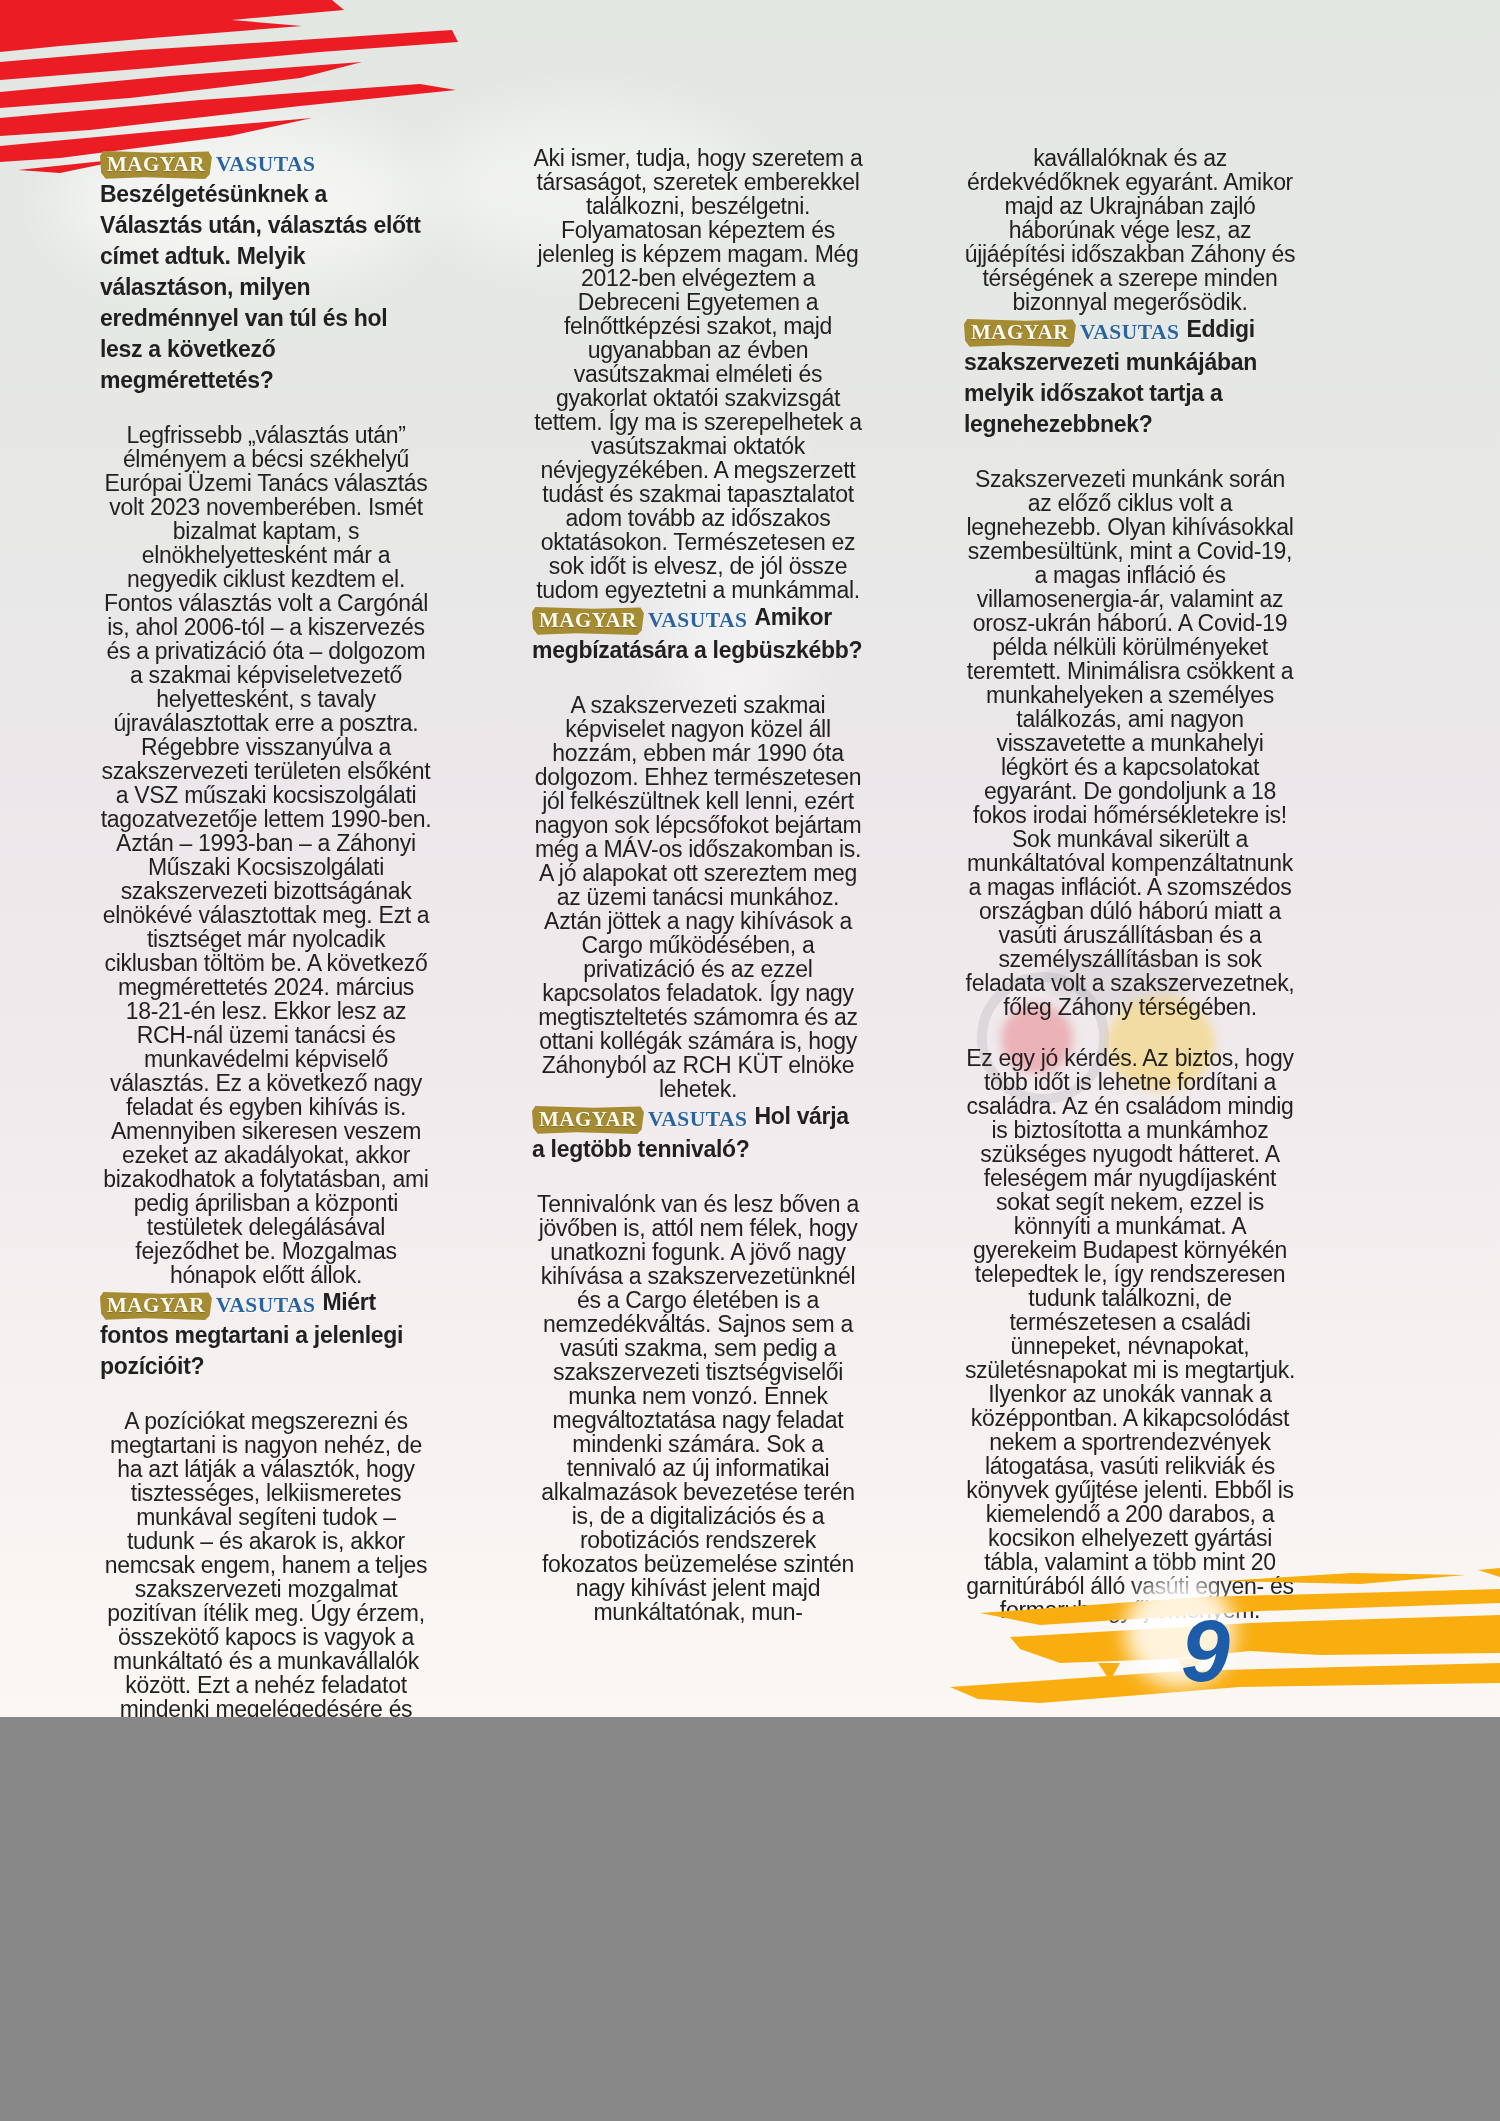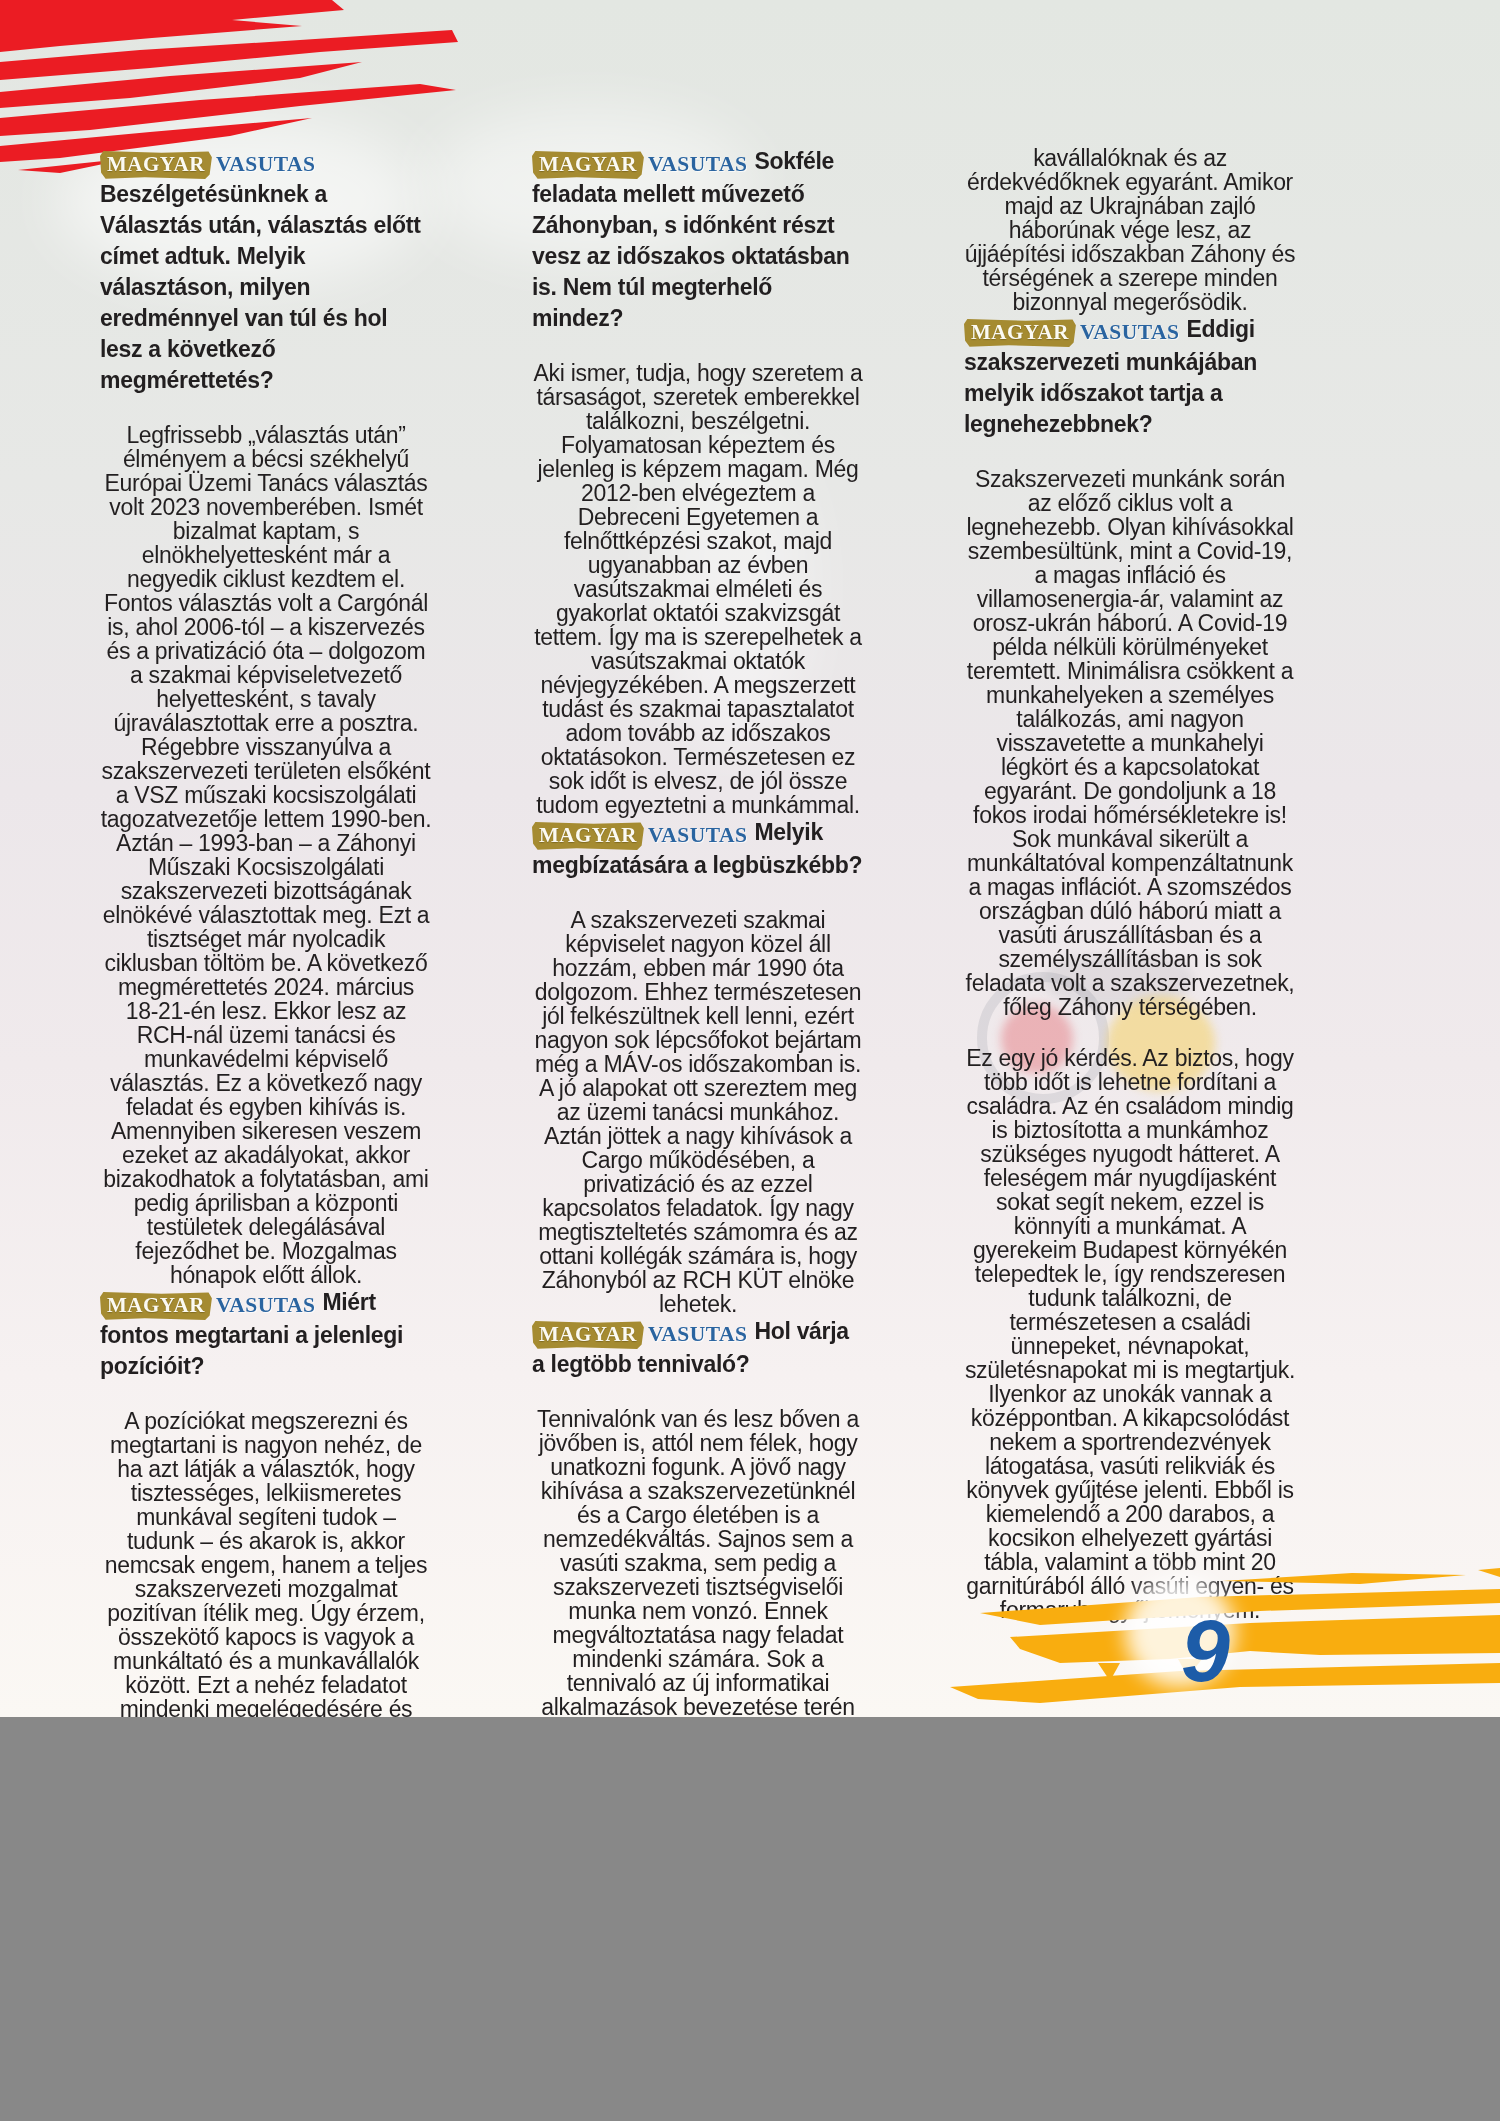--- a/index.html
+++ b/index.html
@@ -107,23 +107,22 @@
   <div class="cols">
 
     <div class="col">
       <p class="q"><span class="logo"><span class="gold">MAGYAR</span><span class="blue">VASUTAS</span></span><span>Beszélgetésünknek a Választás után, választás előtt címet adtuk. Melyik választáson, milyen eredménnyel van túl és hol lesz a következő megmérettetés?</span></p>
       <p class="a">Legfrissebb „választás után” élményem a bécsi székhelyű Európai Üzemi Tanács választás volt 2023 novemberében. Ismét bizalmat kaptam, s elnökhelyettesként már a negyedik ciklust kezdtem el. Fontos választás volt a Cargónál is, ahol 2006-tól – a kiszervezés és a privatizáció óta – dolgozom a szakmai képviseletvezető helyettesként, s tavaly újraválasztottak erre a posztra. Régebbre visszanyúlva a szakszervezeti területen elsőként a VSZ műszaki kocsiszolgálati tagozatvezetője lettem 1990-ben. Aztán – 1993-ban – a Záhonyi Műszaki Kocsiszolgálati szakszervezeti bizottságának elnökévé választottak meg. Ezt a tisztséget már nyolcadik ciklusban töltöm be. A következő megmérettetés 2024. március 18-21-én lesz. Ekkor lesz az RCH-nál üzemi tanácsi és munkavédelmi képviselő választás. Ez a következő nagy feladat és egyben kihívás is. Amennyiben sikeresen veszem ezeket az akadályokat, akkor bizakodhatok a folytatásban, ami pedig áprilisban a központi testületek delegálásával fejeződhet be. Mozgalmas hónapok előtt állok.</p>
       <p class="q"><span class="logo"><span class="gold">MAGYAR</span><span class="blue">VASUTAS</span></span><span>Miért fontos megtartani a jelenlegi pozícióit?</span></p>
       <p class="a">A pozíciókat megszerezni és megtartani is nagyon nehéz, de ha azt látják a választók, hogy tisztességes, lelkiismeretes munkával segíteni tudok – tudunk – és akarok is, akkor nemcsak engem, hanem a teljes szakszervezeti mozgalmat pozitívan ítélik meg. Úgy érzem, összekötő kapocs is vagyok a munkáltató és a munkavállalók között. Ezt a nehéz feladatot mindenki megelégedésére és természetesen eredményesen kell végezni. Eközben a nehezen megszerzett értékeket meg is kell tartani. Ez sem könnyű. Ehhez pedig mindenképpen pozíció és befolyás kell.</p>
     </div>
 
     <div class="col">
-      <p class="q"><span class="logo"><span class="gold">MAGYAR</span><span class="blue">VASUTAS</span></span><span>Sokféle feladata mellett művezető Záhonyban, s időnként részt vesz az időszakos oktatásban is. Nem túl megterhelő mindez?</span></p>
       <p class="a">Aki ismer, tudja, hogy szeretem a társaságot, szeretek emberekkel találkozni, beszélgetni. Folyamatosan képeztem és jelenleg is képzem magam. Még 2012-ben elvégeztem a Debreceni Egyetemen a felnőttképzési szakot, majd ugyanabban az évben vasútszakmai elméleti és gyakorlat oktatói szakvizsgát tettem. Így ma is szerepelhetek a vasútszakmai oktatók névjegyzékében. A megszerzett tudást és szakmai tapasztalatot adom tovább az időszakos oktatásokon. Természetesen ez sok időt is elvesz, de jól össze tudom egyeztetni a munkámmal.</p>
-      <p class="q"><span class="logo"><span class="gold">MAGYAR</span><span class="blue">VASUTAS</span></span><span>Melyik megbízatására a legbüszkébb?</span></p>
+      <p class="q"><span class="logo"><span class="gold">MAGYAR</span><span class="blue">VASUTAS</span></span><span>Amikor megbízatására a legbüszkébb?</span></p>
       <p class="a">A szakszervezeti szakmai képviselet nagyon közel áll hozzám, ebben már 1990 óta dolgozom. Ehhez természetesen jól felkészültnek kell lenni, ezért nagyon sok lépcsőfokot bejártam még a MÁV-os időszakomban is. A jó alapokat ott szereztem meg az üzemi tanácsi munkához. Aztán jöttek a nagy kihívások a Cargo működésében, a privatizáció és az ezzel kapcsolatos feladatok. Így nagy megtiszteltetés számomra és az ottani kollégák számára is, hogy Záhonyból az RCH KÜT elnöke lehetek.</p>
       <p class="q"><span class="logo"><span class="gold">MAGYAR</span><span class="blue">VASUTAS</span></span><span>Hol várja a legtöbb tennivaló?</span></p>
       <p class="a">Tennivalónk van és lesz bőven a jövőben is, attól nem félek, hogy unatkozni fogunk. A jövő nagy kihívása a szakszervezetünknél és a Cargo életében is a nemzedékváltás. Sajnos sem a vasúti szakma, sem pedig a szakszervezeti tisztségviselői munka nem vonzó. Ennek megváltoztatása nagy feladat mindenki számára. Sok a tennivaló az új informatikai alkalmazások bevezetése terén is, de a digitalizációs és a robotizációs rendszerek fokozatos beüzemelése szintén nagy kihívást jelent majd munkáltatónak, mun-</p>
     </div>
 
     <div class="col">
       <p class="a cont">kavállalóknak és az érdekvédőknek egyaránt. Amikor majd az Ukrajnában zajló háborúnak vége lesz, az újjáépítési időszakban Záhony és térségének a szerepe minden bizonnyal megerősödik.</p>
       <p class="q"><span class="logo"><span class="gold">MAGYAR</span><span class="blue">VASUTAS</span></span><span>Eddigi szakszervezeti munkájában melyik időszakot tartja a legnehezebbnek?</span></p>
       <p class="a">Szakszervezeti munkánk során az előző ciklus volt a legnehezebb. Olyan kihívásokkal szembesültünk, mint a Covid-19, a magas infláció és villamosenergia-ár, valamint az orosz-ukrán háború. A Covid-19 példa nélküli körülményeket teremtett. Minimálisra csökkent a munkahelyeken a személyes találkozás, ami nagyon visszavetette a munkahelyi légkört és a kapcsolatokat egyaránt. De gondoljunk a 18 fokos irodai hőmérsékletekre is! Sok munkával sikerült a munkáltatóval kompenzáltatnunk a magas inflációt. A szomszédos országban dúló háború miatt a vasúti áruszállításban és a személyszállításban is sok feladata volt a szakszervezetnek, főleg Záhony térségében.</p>
       <p class="a">Ez egy jó kérdés. Az biztos, hogy több időt is lehetne fordítani a családra. Az én családom mindig is biztosította a munkámhoz szükséges nyugodt hátteret. A feleségem már nyugdíjasként sokat segít nekem, ezzel is könnyíti a munkámat. A gyerekeim Budapest környékén telepedtek le, így rendszeresen tudunk találkozni, de természetesen a családi ünnepeket, névnapokat, születésnapokat mi is megtartjuk. Ilyenkor az unokák vannak a középpontban. A kikapcsolódást nekem a sportrendezvények látogatása, vasúti relikviák és könyvek gyűjtése jelenti. Ebből is kiemelendő a 200 darabos, a kocsikon elhelyezett gyártási tábla, valamint a több mint 20 garnitúrából álló vasúti egyen- és formaruha gyűjteményem.</p>

